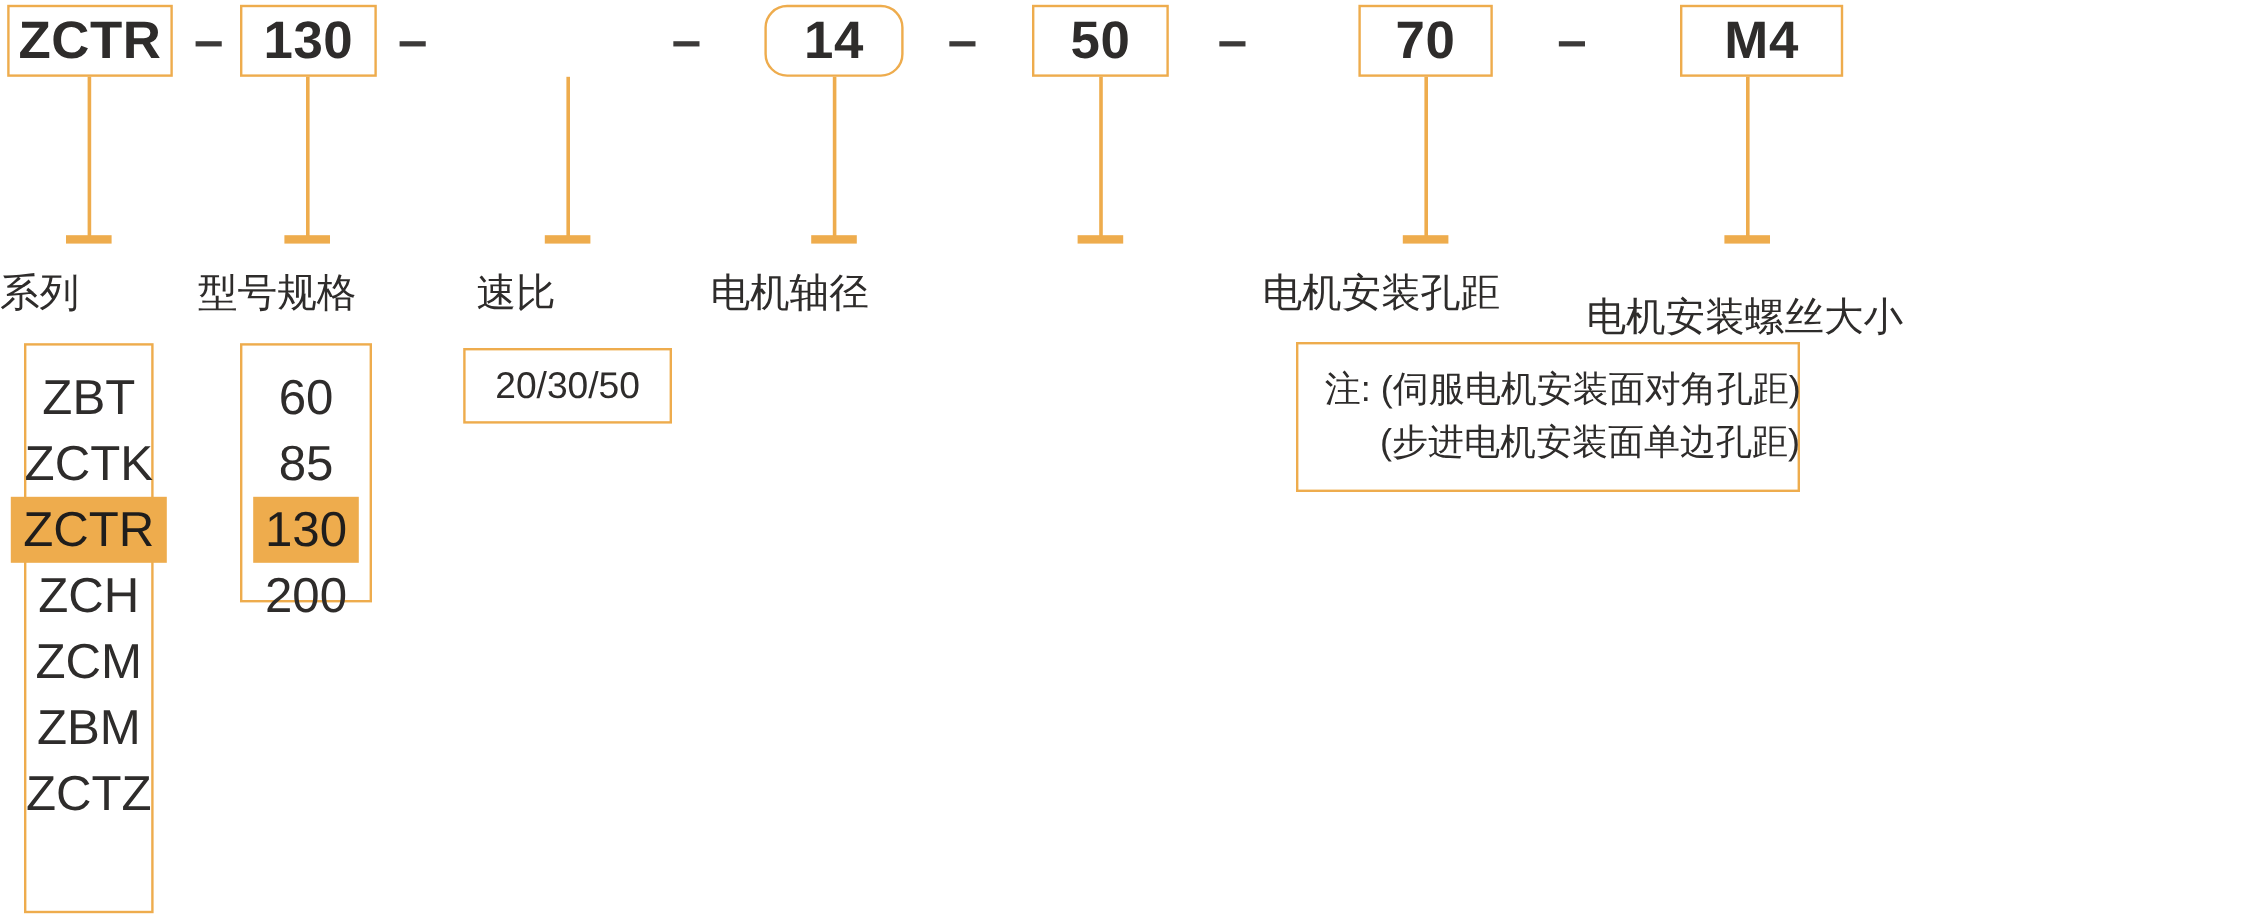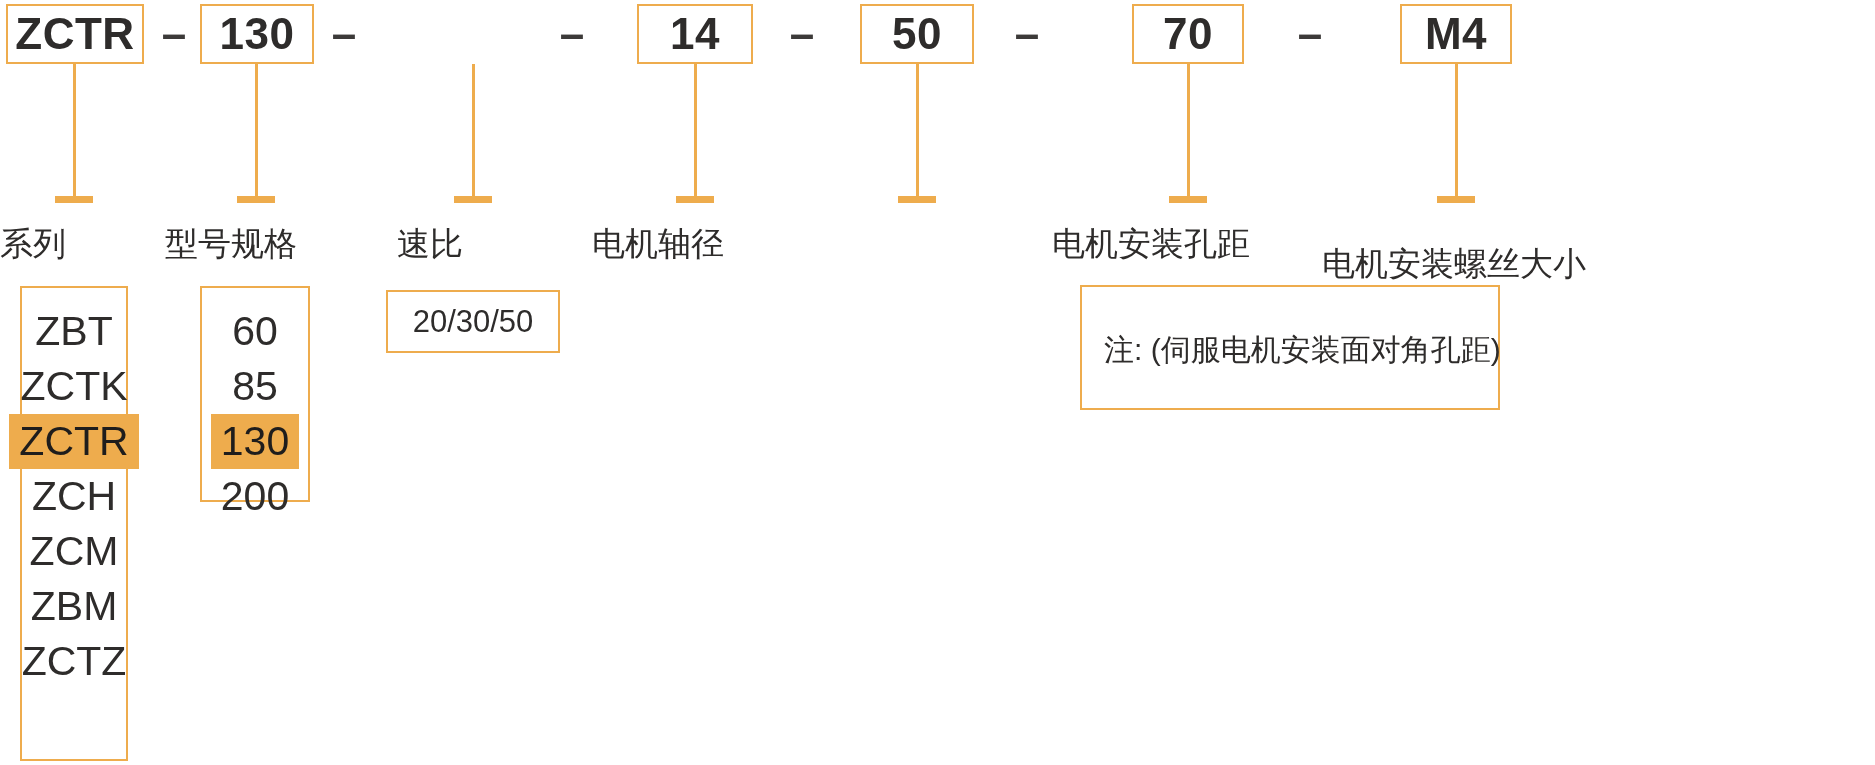--- a/index.html
+++ b/index.html
@@ -98,53 +98,52 @@
     box-sizing:border-box;
     border:2.5px solid #eeac4d;
     background:#ffffff;
     padding:16px 22px 18px 22px;
   }
   .note-line{
     font-size:30px;
     line-height:1.45;
     color:#2e2c2b;
     white-space:nowrap;
-    margin-top:25px;
   }
   .note-line.indent{padding-left:46px;}
 </style>
 </head>
 <body>
 
 <div id="stage">
 
   <div class="code-box" style="left:6px;top:4px;width:138px;height:60px;">ZCTR</div>
 
   <div class="dash" style="left:152px;top:4px;width:44px;height:60px;">–</div>
 
   <div class="code-box" style="left:200px;top:4px;width:114px;height:60px;">130</div>
 
   <div class="dash" style="left:322px;top:4px;width:44px;height:60px;">–</div>
 
 
   <div class="dash" style="left:550px;top:4px;width:44px;height:60px;">–</div>
 
-  <div class="code-box" style="left:637px;top:4px;width:116px;height:60px;">14</div>
+  <div class="code-box" style="left:637px;top:4px;width:116px;height:60px;border-radius:19px;">14</div>
 
   <div class="dash" style="left:780px;top:4px;width:44px;height:60px;">–</div>
 
   <div class="code-box" style="left:860px;top:4px;width:114px;height:60px;">50</div>
 
   <div class="dash" style="left:1005px;top:4px;width:44px;height:60px;">–</div>
 
   <div class="code-box" style="left:1132px;top:4px;width:112px;height:60px;">70</div>
 
   <div class="dash" style="left:1288px;top:4px;width:44px;height:60px;">–</div>
 
-  <div class="code-box" style="left:1400px;top:4px;width:112px;height:60px;">M4</div>
+  <div class="code-box" style="left:1400px;top:4px;width:136px;height:60px;">M4</div>
 
   <div class="stem" style="left:73px;top:64px;height:134px;"></div>
   <div class="foot" style="left:55px;top:196px;"></div>
 
   <div class="stem" style="left:255px;top:64px;height:134px;"></div>
   <div class="foot" style="left:237px;top:196px;"></div>
 
   <div class="stem" style="left:472px;top:64px;height:134px;"></div>
   <div class="foot" style="left:454px;top:196px;"></div>
 
@@ -187,15 +186,16 @@
     <div class="opt-item">60</div>
     <div class="opt-item">85</div>
     <div class="opt-item highlight">130</div>
     <div class="opt-item">200</div>
   </div>
 
   <div class="value-box" style="left:386px;top:290px;width:174px;height:63px;">20/30/50</div>
 
   <div class="note-box" style="left:1080px;top:285px;width:420px;height:125px;">
     <div class="note-line">注: (伺服电机安装面对角孔距)</div>
+    <div class="note-line indent">(步进电机安装面单边孔距)</div>
   </div>
 
 </div>
 
 </body></html>

